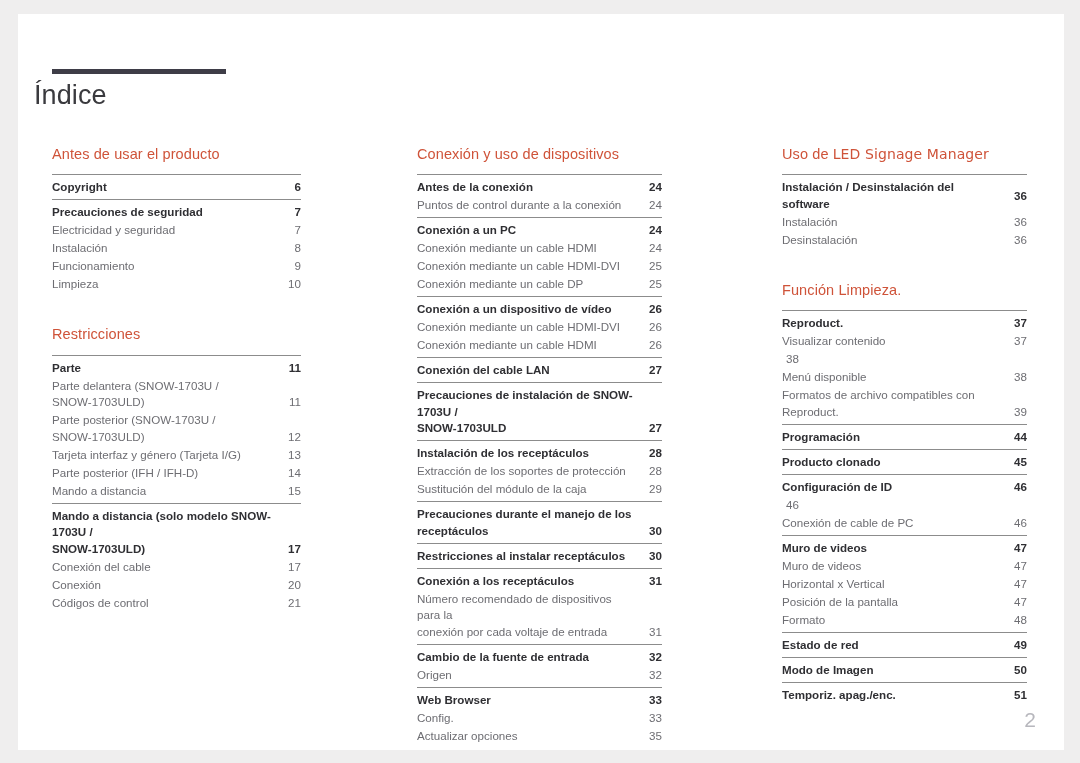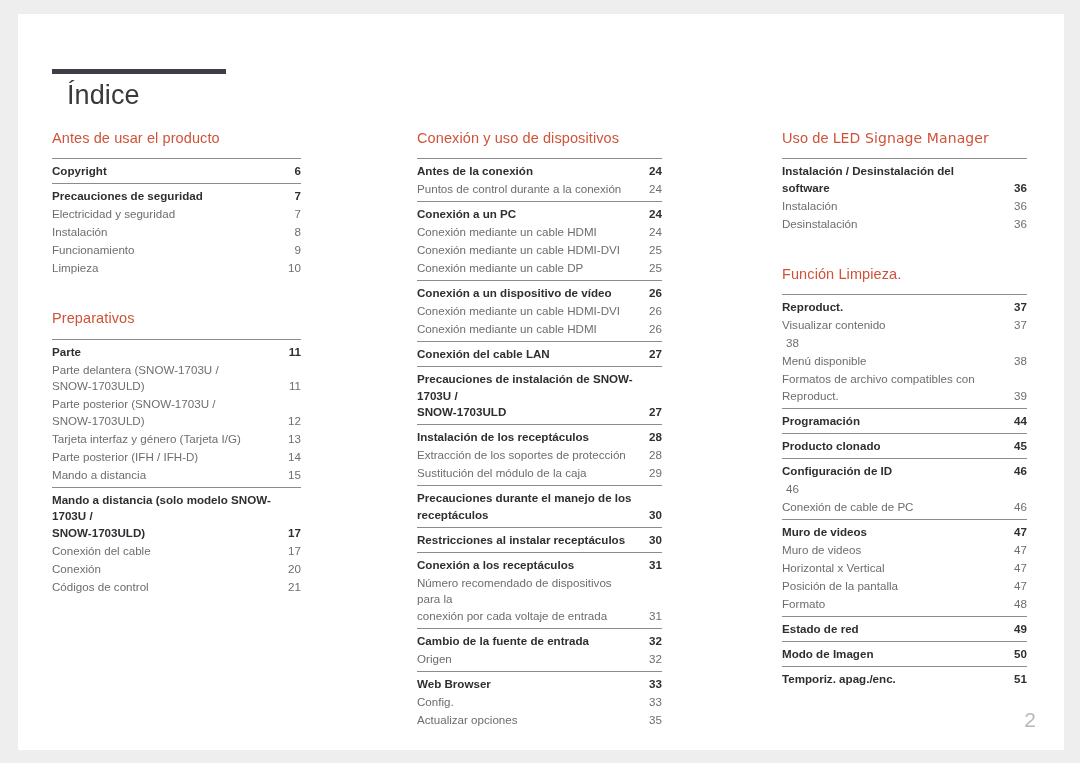--- a/index.html
+++ b/index.html
@@ -25,33 +25,33 @@
   #title-rule {
     position: absolute;
     left: 34px;
     top: 55px;
     width: 174px;
     height: 5px;
     background: #3e3d47;
   }
   #page-title {
     position: absolute;
-    left: 49px;
+    left: 16px;
     top: 68px;
     font-size: 27px;
     font-weight: 400;
     color: #3a3a3e;
     letter-spacing: .1px;
     line-height: 1;
   }
 
   
   .col {
     position: absolute;
-    top: 116px;
+    top: 132px;
   }
   #col-0 { left: 34px;  width: 249px; }
   #col-1 { left: 399px; width: 245px; }
   #col-2 { left: 764px; width: 245px; }
 
   .section { margin-bottom: 0; }
   .section + .section { margin-top: 33px; }
 
   .section-heading {
     font-size: 14.5px;
@@ -70,21 +70,21 @@
 
   .group {
     border-top: 1px solid #8c8c8c;
     padding-top: 3px;
     padding-bottom: 3px;
   }
   .group:last-child { padding-bottom: 0; }
 
   .entry {
     display: flex;
-    align-items: flex-end;
+    align-items: center;
     justify-content: space-between;
     line-height: 16.5px;
     padding: 1px 0 0.5px 0;
   }
   .entry .label {
     flex: 1 1 auto;
     padding-right: 8px;
     white-space: pre-line;
   }
   .entry .page {
@@ -152,21 +152,21 @@
             <span class="label">Funcionamiento</span>
             <span class="page">9</span>
           </div>
           <div class="entry sub">
             <span class="label">Limpieza</span>
             <span class="page">10</span>
           </div>
         </div>
       </div>
       <div class="section">
-        <div class="section-heading"><span>Preparativos</span></div>
+        <div class="section-heading"><span>Restricciones</span></div>
         <div class="group">
           <div class="entry main">
             <span class="label">Parte</span>
             <span class="page">11</span>
           </div>
           <div class="entry sub wrap">
             <span class="label">Parte delantera (SNOW-1703U /
 SNOW-1703ULD)</span>
             <span class="page">11</span>
           </div>

